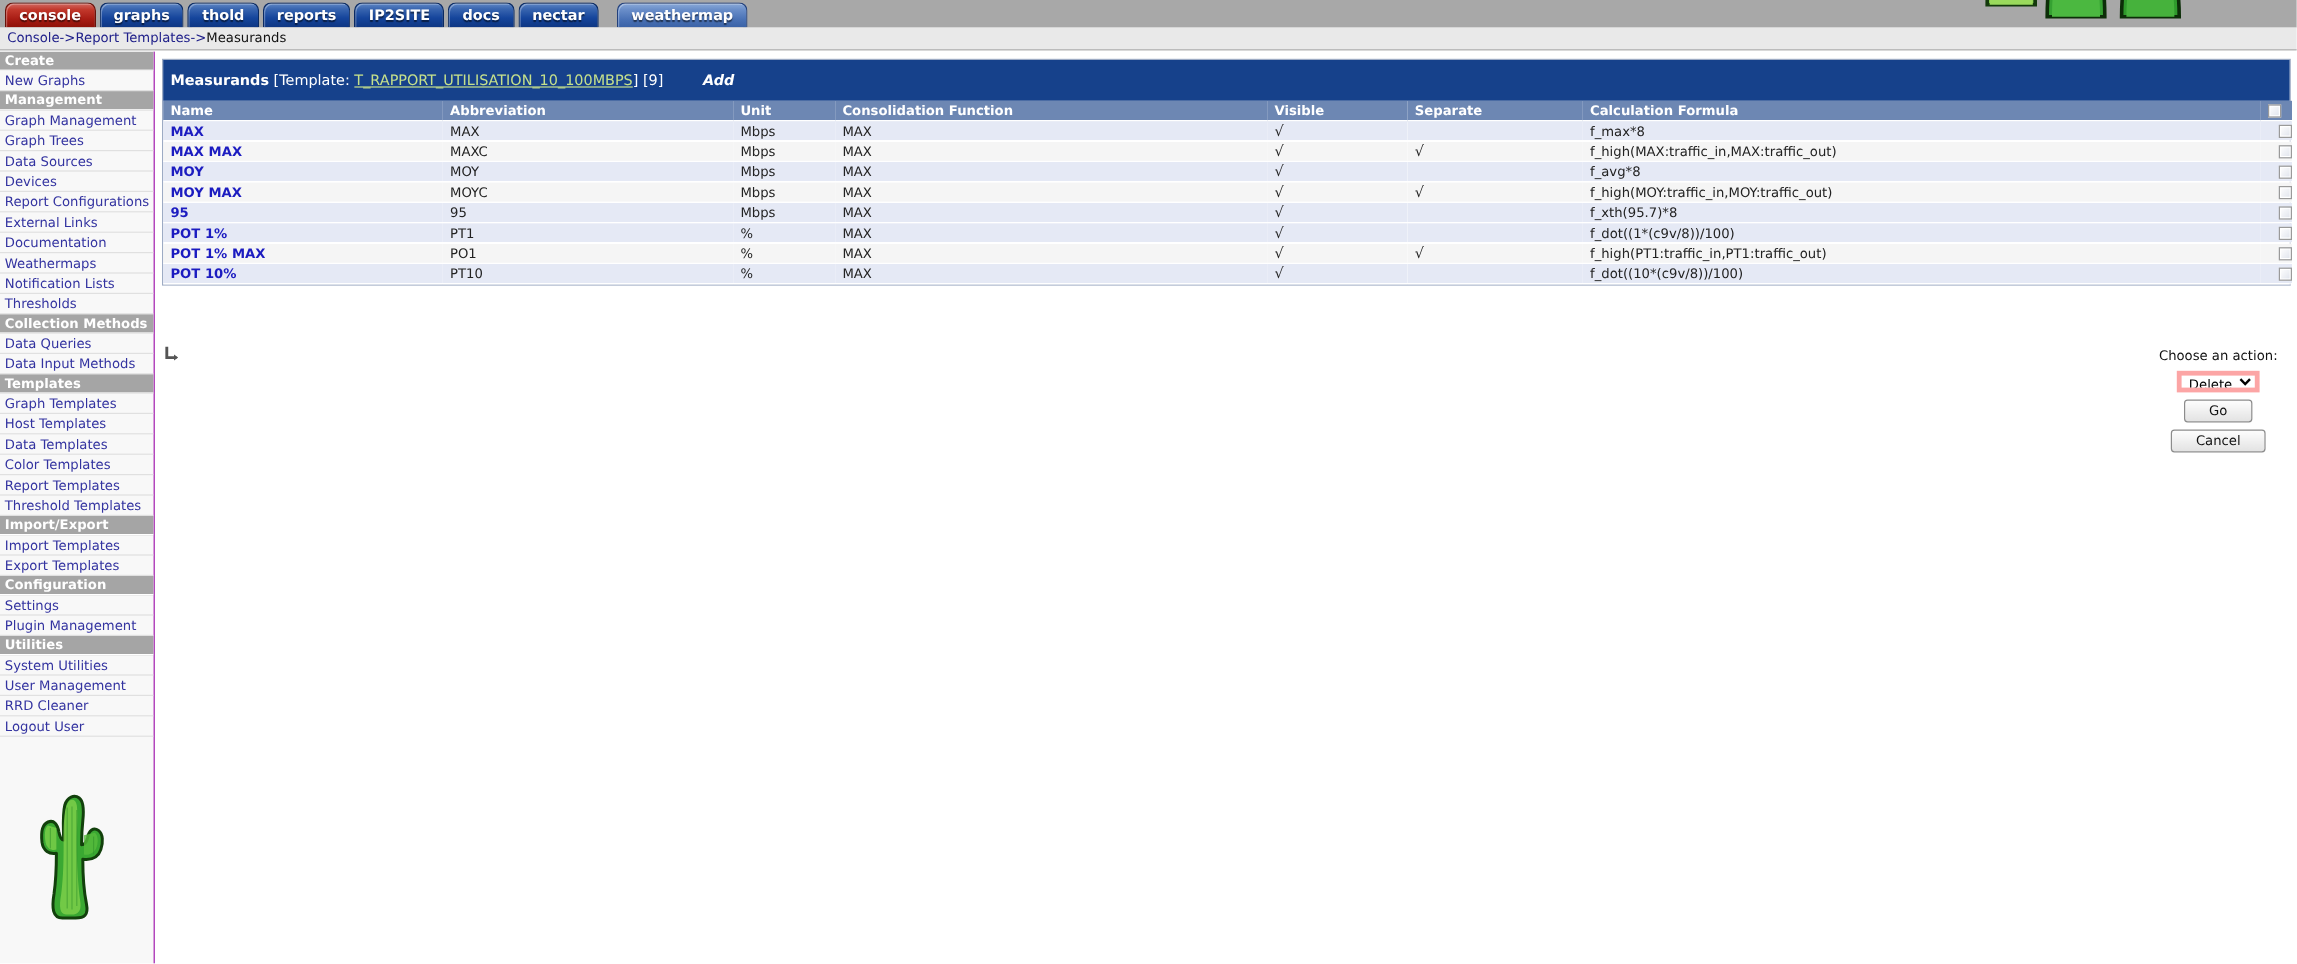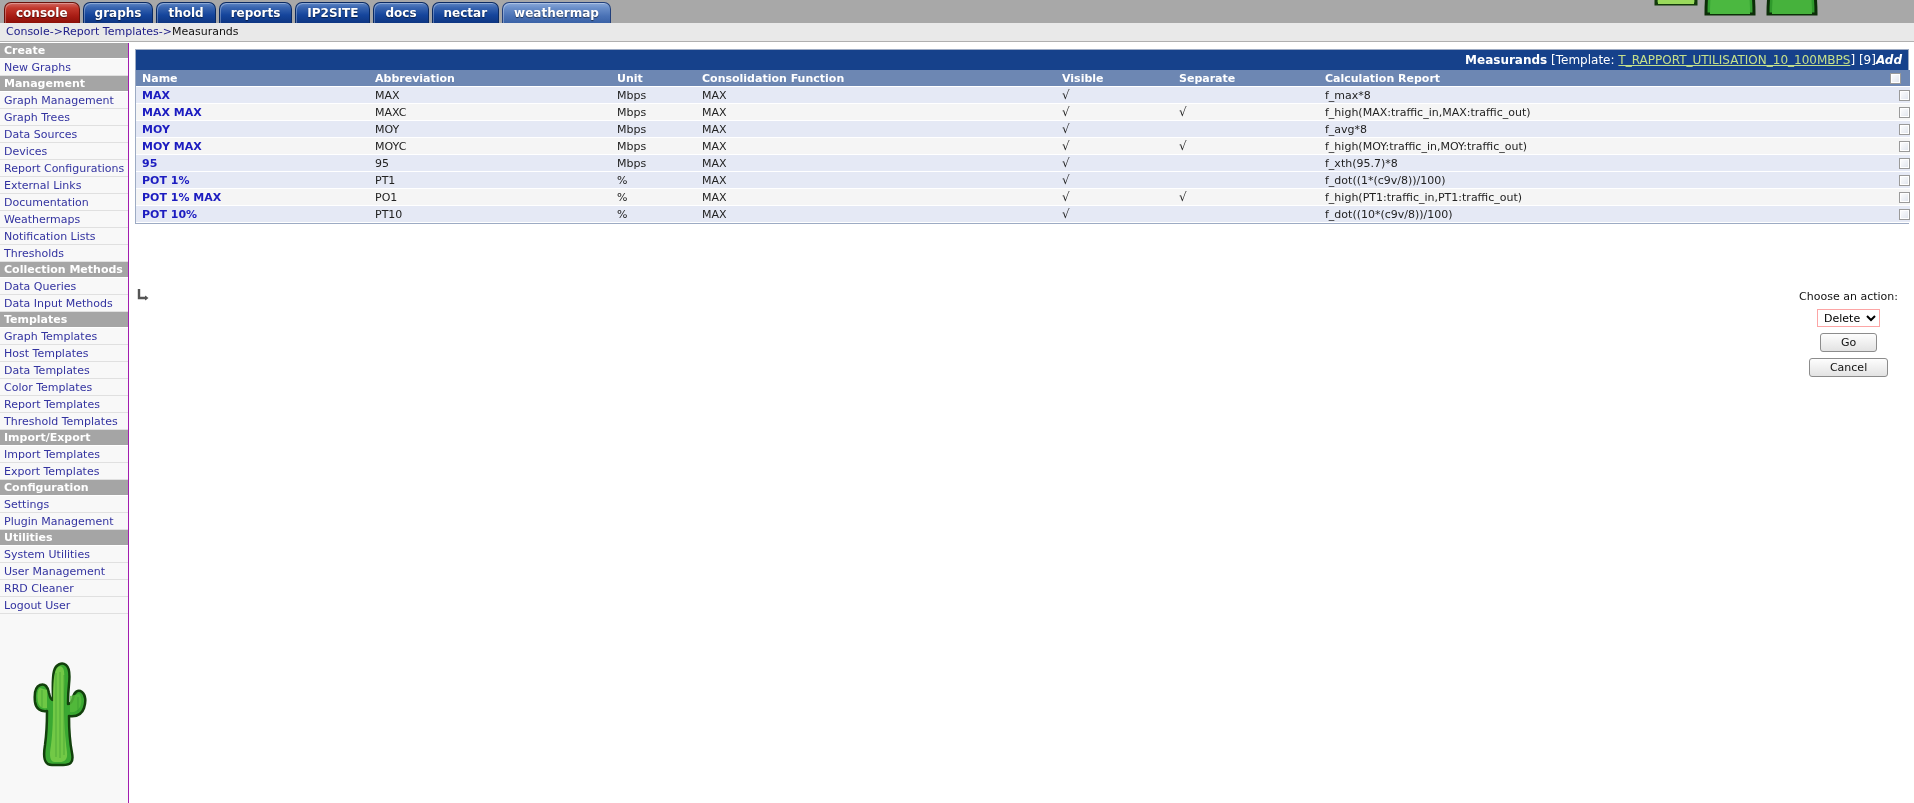--- a/index.html
+++ b/index.html
@@ -49,20 +49,21 @@
     box-sizing: border-box;
     cursor: pointer;
   }
   .tab.red {
     background: linear-gradient(to bottom, #d06a62 0%, #c2382c 25%, #a81c14 65%, #8d1008 100%);
     border-color: #69120a;
   }
   .tab.light {
     background: linear-gradient(to bottom, #8aa9d8 0%, #6a8ec9 25%, #4a72b6 65%, #3a62a6 100%);
     border-color: #22407c;
+    margin-left: 12px;
   }
 
   
   #toplogo {
     position: absolute;
     right: 68px; top: -56px;
     width: 250px; height: 80px;
     overflow: hidden;
   }
 
@@ -135,29 +136,30 @@
   #panel {
     position: absolute;
     left: 5px; top: 6px;
     width: 1774px;
     background: #ffffff;
     border: 1px solid #9dabc4;
     box-sizing: border-box;
   }
   .title-bar {
     background: #16418b;
-    height: 20px;
+    height: 34px;
     color: #ffffff;
     font-size: 12px;
     line-height: 18px;
     padding: 0 6px 0 6px;
     display: flex;
-    justify-content: flex-end;
+    justify-content: flex-start;
     align-items: center;
     white-space: nowrap;
+    gap: 33px;
   }
   .title-bar .t-left b { font-weight: bold; }
   .title-bar .tpl { color: #c5e08b; }
   .title-bar .add {
     color: #ffffff;
     font-weight: bold;
     font-size: 12px;
     text-decoration: none;
     cursor: pointer;
     font-style: italic;
@@ -235,21 +237,21 @@
     font-size: 11px;
     color: #111111;
     white-space: nowrap;
     flex-direction: column;
   }
   select.action-select {
     font-family: "DejaVu Sans", sans-serif;
     font-size: 11px;
     height: 18px;
     padding: 0 2px;
-    border: 1px solid #fca5a5;
+    border: 4px solid #fca5a5;
     background: #ffffff;
     cursor: pointer;
   }
   button.btn {
     font-family: "DejaVu Sans", sans-serif;
     font-size: 11px;
     height: 19px;
     min-width: 34px;
     padding: 0 20px;
     border: 1px solid #8c8c8c;
@@ -377,21 +379,21 @@
         <col style="width:26px">
       </colgroup>
       <thead>
         <tr>
           <th>Name</th>
           <th>Abbreviation</th>
           <th>Unit</th>
           <th>Consolidation Function</th>
           <th>Visible</th>
           <th>Separate</th>
-          <th>Calculation Report</th>
+          <th>Calculation Formula</th>
           <th class="hdr-cb">
             <input class="sel" type="checkbox" style="">
           </th>
         </tr>
       </thead>
       <tbody id="table-body">
           <tr class="odd">
             <td class="name"><a href="#">MAX</a></td>
             <td>MAX</td>
             <td>Mbps</td>

